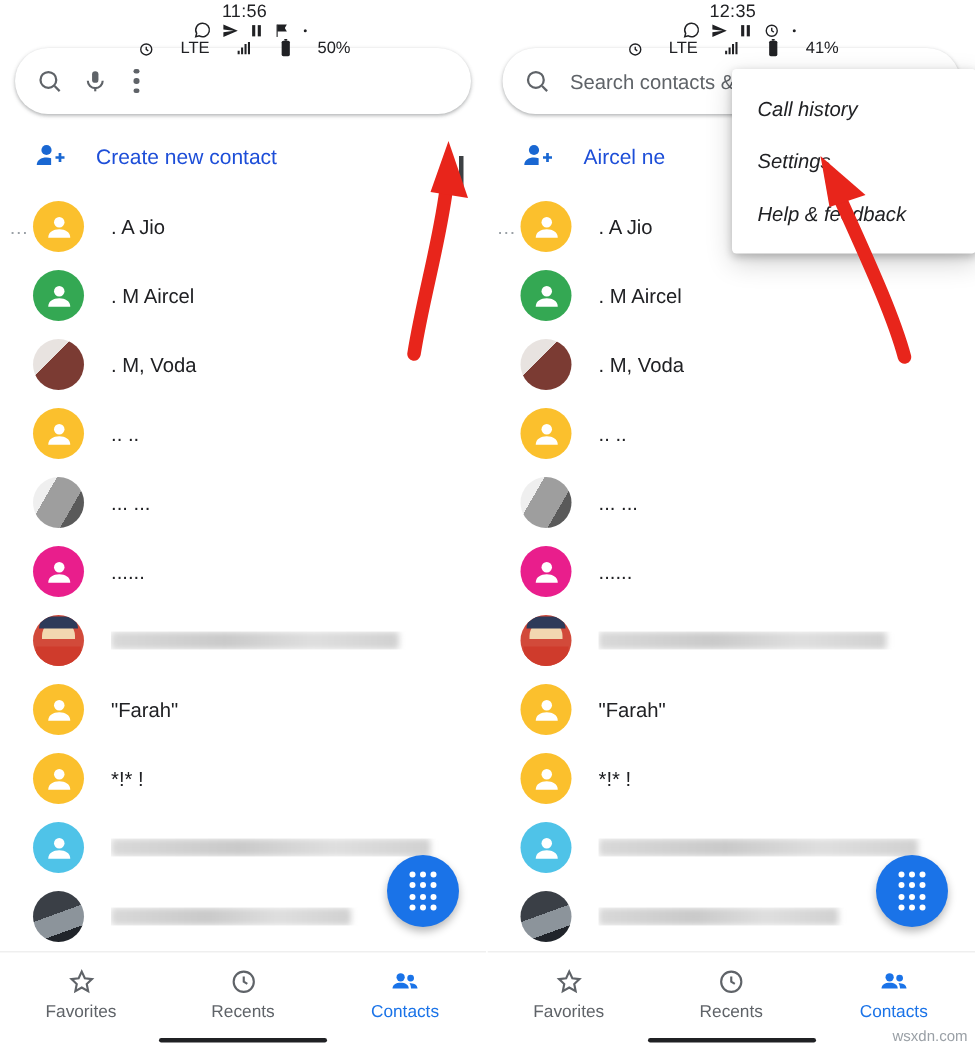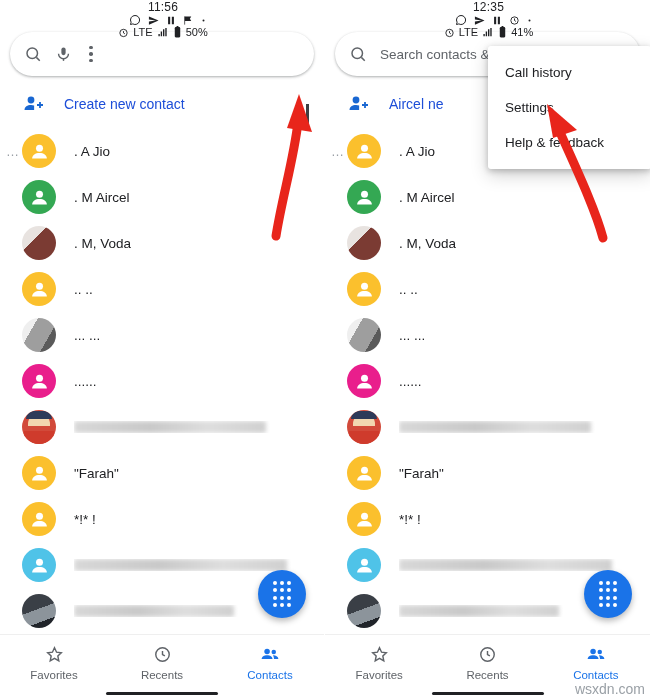--- a/index.html
+++ b/index.html
@@ -15,21 +15,21 @@
   .phone.left { border-right: 1px solid #fff; }
 
   
   .statusbar {
     height: 30px; display: flex; align-items: center;
     padding: 0 10px 0 12px; font-size: 11.5px; color: #202124; flex-direction: column;
   }
   .sb-time { font-size: 12px; letter-spacing: .2px; }
   .sb-left-icons { display: flex; align-items: center; gap: 7px; margin-left: 9px; }
   .sb-spacer { flex: 1; }
-  .sb-right { display: flex; align-items: center; gap: 4px; font-size: 11px; }
+  .sb-right { display: flex; align-items: center; gap: 17px; font-size: 11px; }
   .ic { display: inline-block; }
   .ic svg { display: block; }
 
   
   .searchbar-wrap { padding: 2px 10px 6px 10px; }
   .searchbar {
     height: 44px; background: #fff; border-radius: 24px;
     box-shadow: 0 1px 3px rgba(60,64,67,.3), 0 1px 2px rgba(60,64,67,.15);
     display: flex; align-items: center; padding: 0 12px 0 14px; gap: 13px;
   }
@@ -79,29 +79,29 @@
   .nav-item.active .nav-icon { color: #1a73e8; }
   .home-indicator { position: absolute; bottom: 5px; left: 50%; transform: translateX(-50%); width: 112px; height: 3px; border-radius: 2px; background: #202124; }
 
   
   .menu {
     position: absolute; top: 46px; right: -1px; width: 163px;
     background: #fff; border-radius: 3px;
     box-shadow: 0 2px 6px rgba(0,0,0,.22), 0 6px 18px rgba(0,0,0,.18);
     padding: 9px 0; z-index: 30;
   }
-  .menu-item { font-size: 13.5px; color: #202124; padding: 10px 17px; white-space: nowrap; }
+  .menu-item { font-size: 13.5px; color: #202124; padding: 10px 17px; white-space: nowrap; font-style: italic; }
 
   
   .arrow { position: absolute; z-index: 40; pointer-events: none; }
 
   
   .cursor-bar { position: absolute; top: 104px; left: 306px; width: 3px; height: 26px; background: #3c4043; z-index: 20; }
 
-  .watermark { position: absolute; right: 5px; bottom: 3px; font-size: 14px; color: #9aa0a6; z-index: 50; }
+  .watermark { position: absolute; right: 5px; bottom: 3px; font-size: 10px; color: #9aa0a6; z-index: 50; }
 </style>
 </head>
 <body>
 
 <div class="root">
 
   <div class="phone left">
 
     <div class="statusbar">
       <span class="sb-time">11:56</span>

